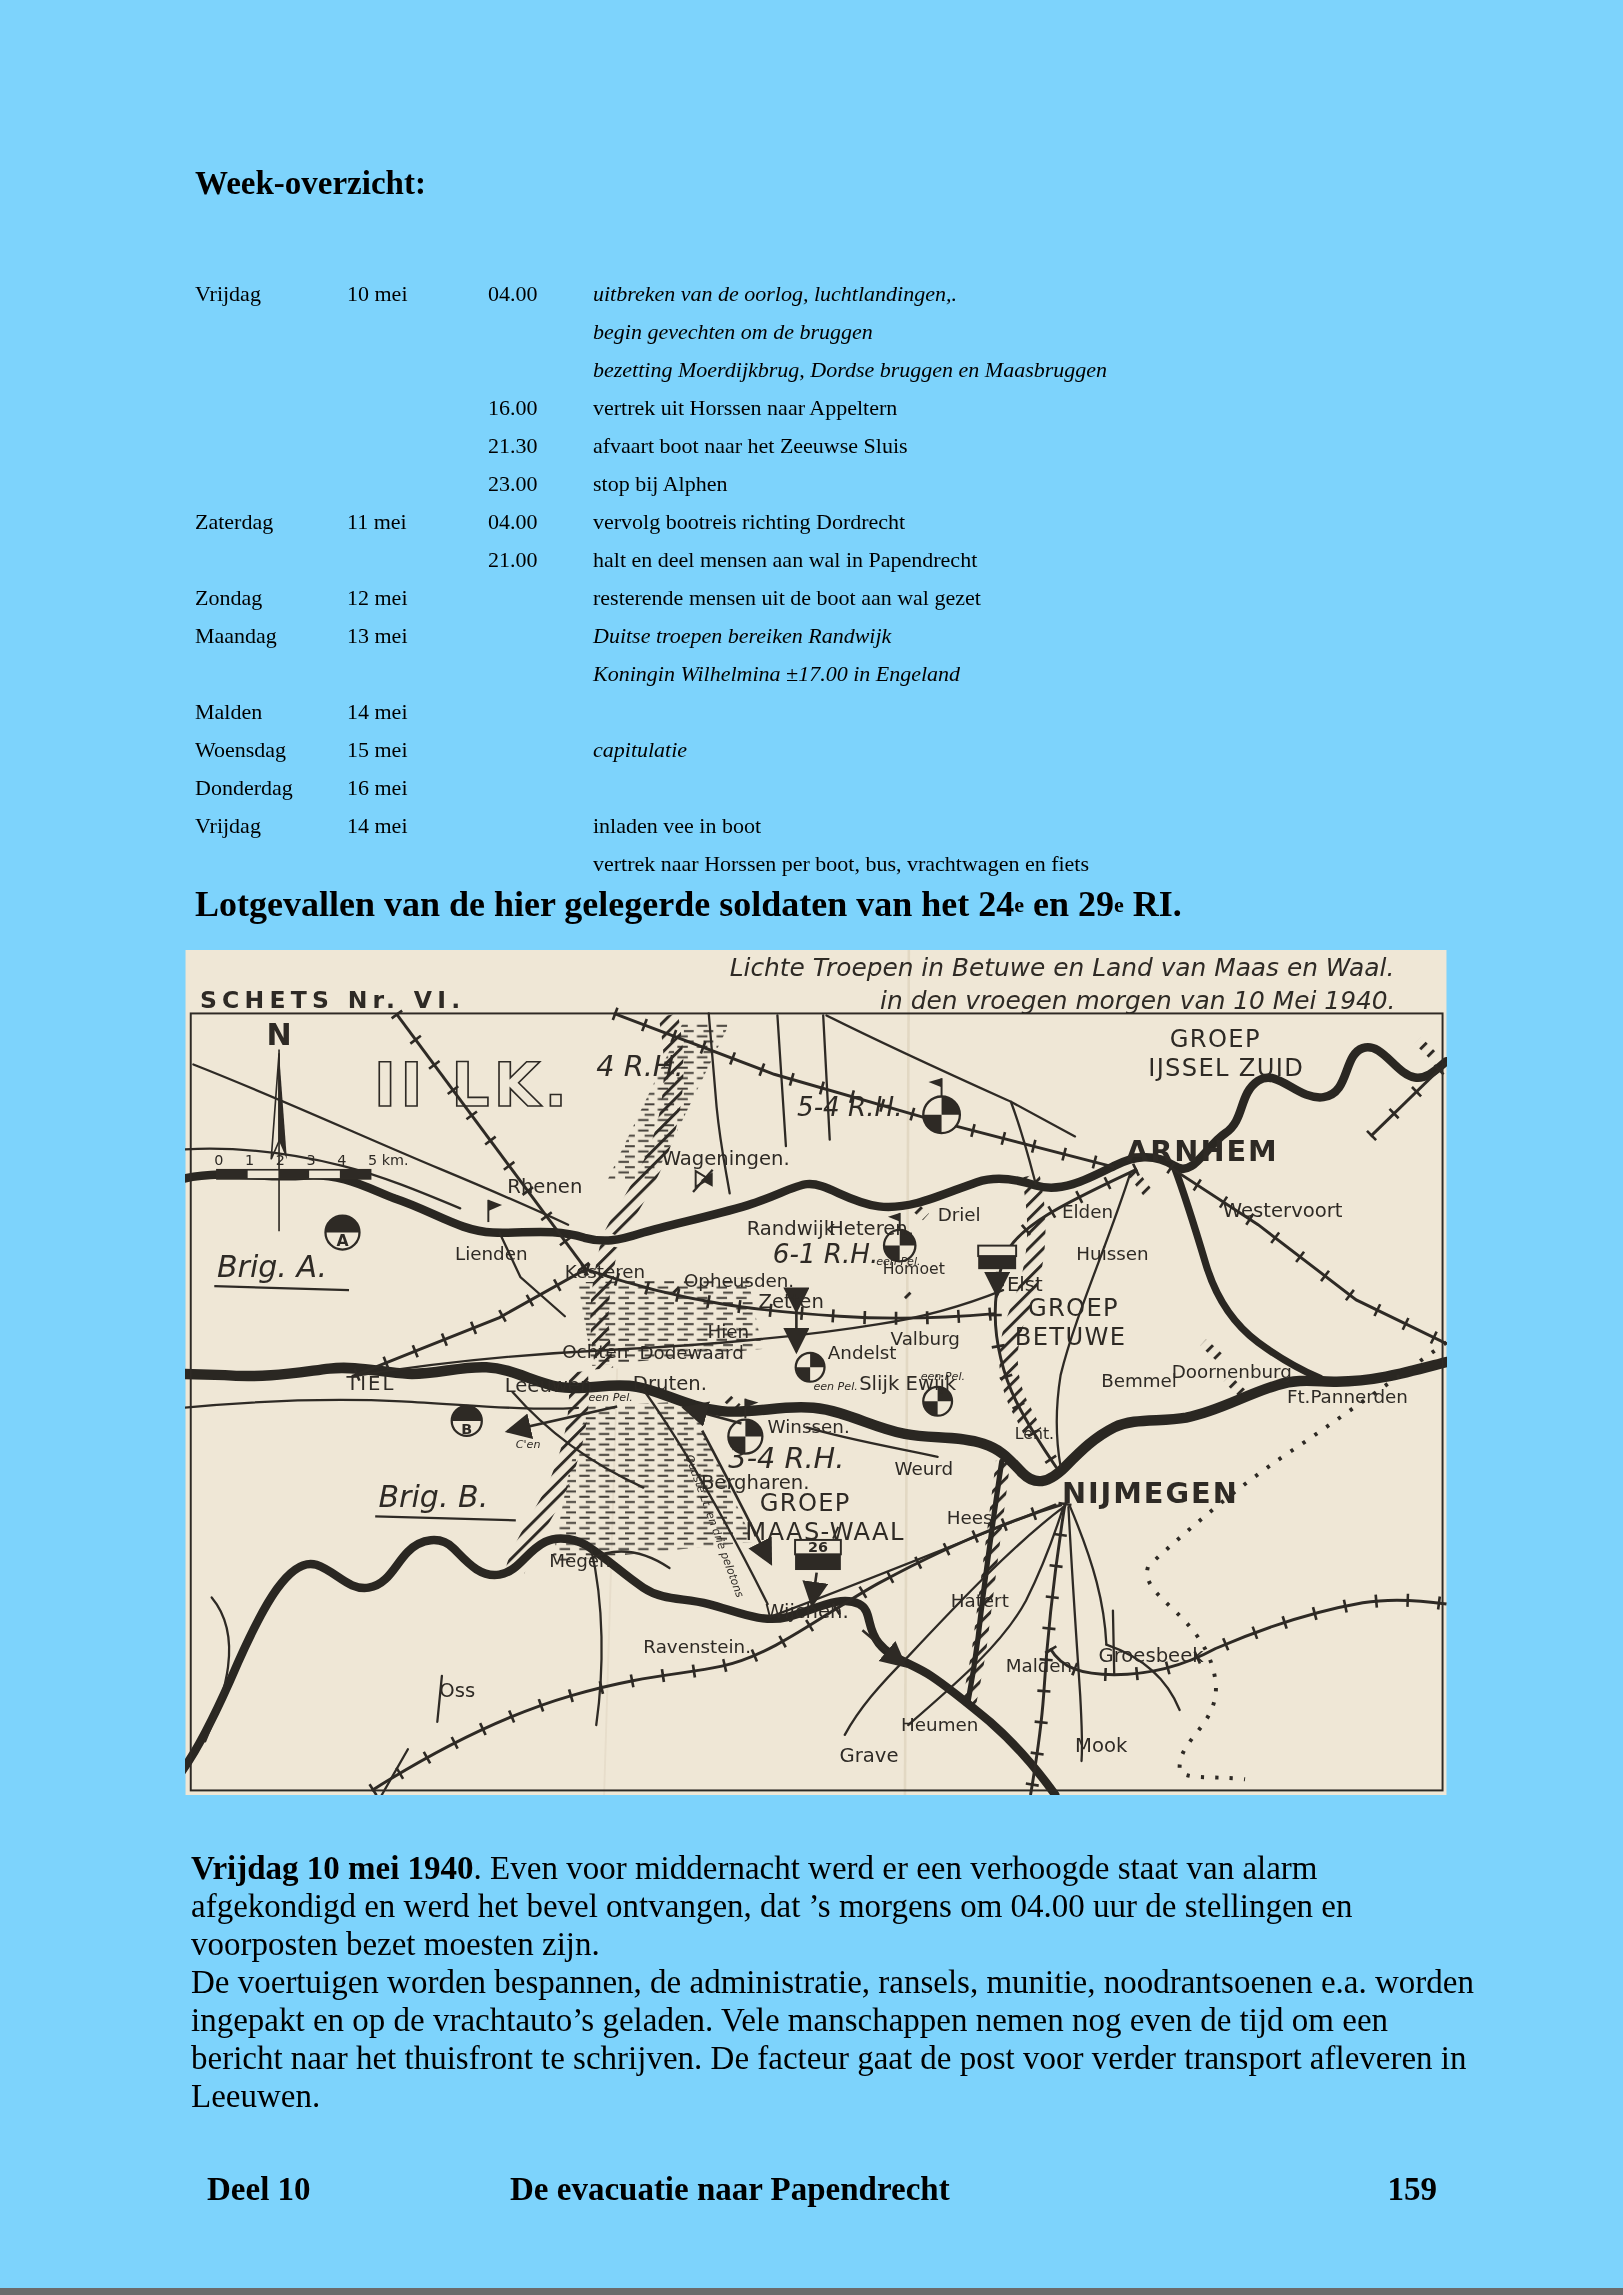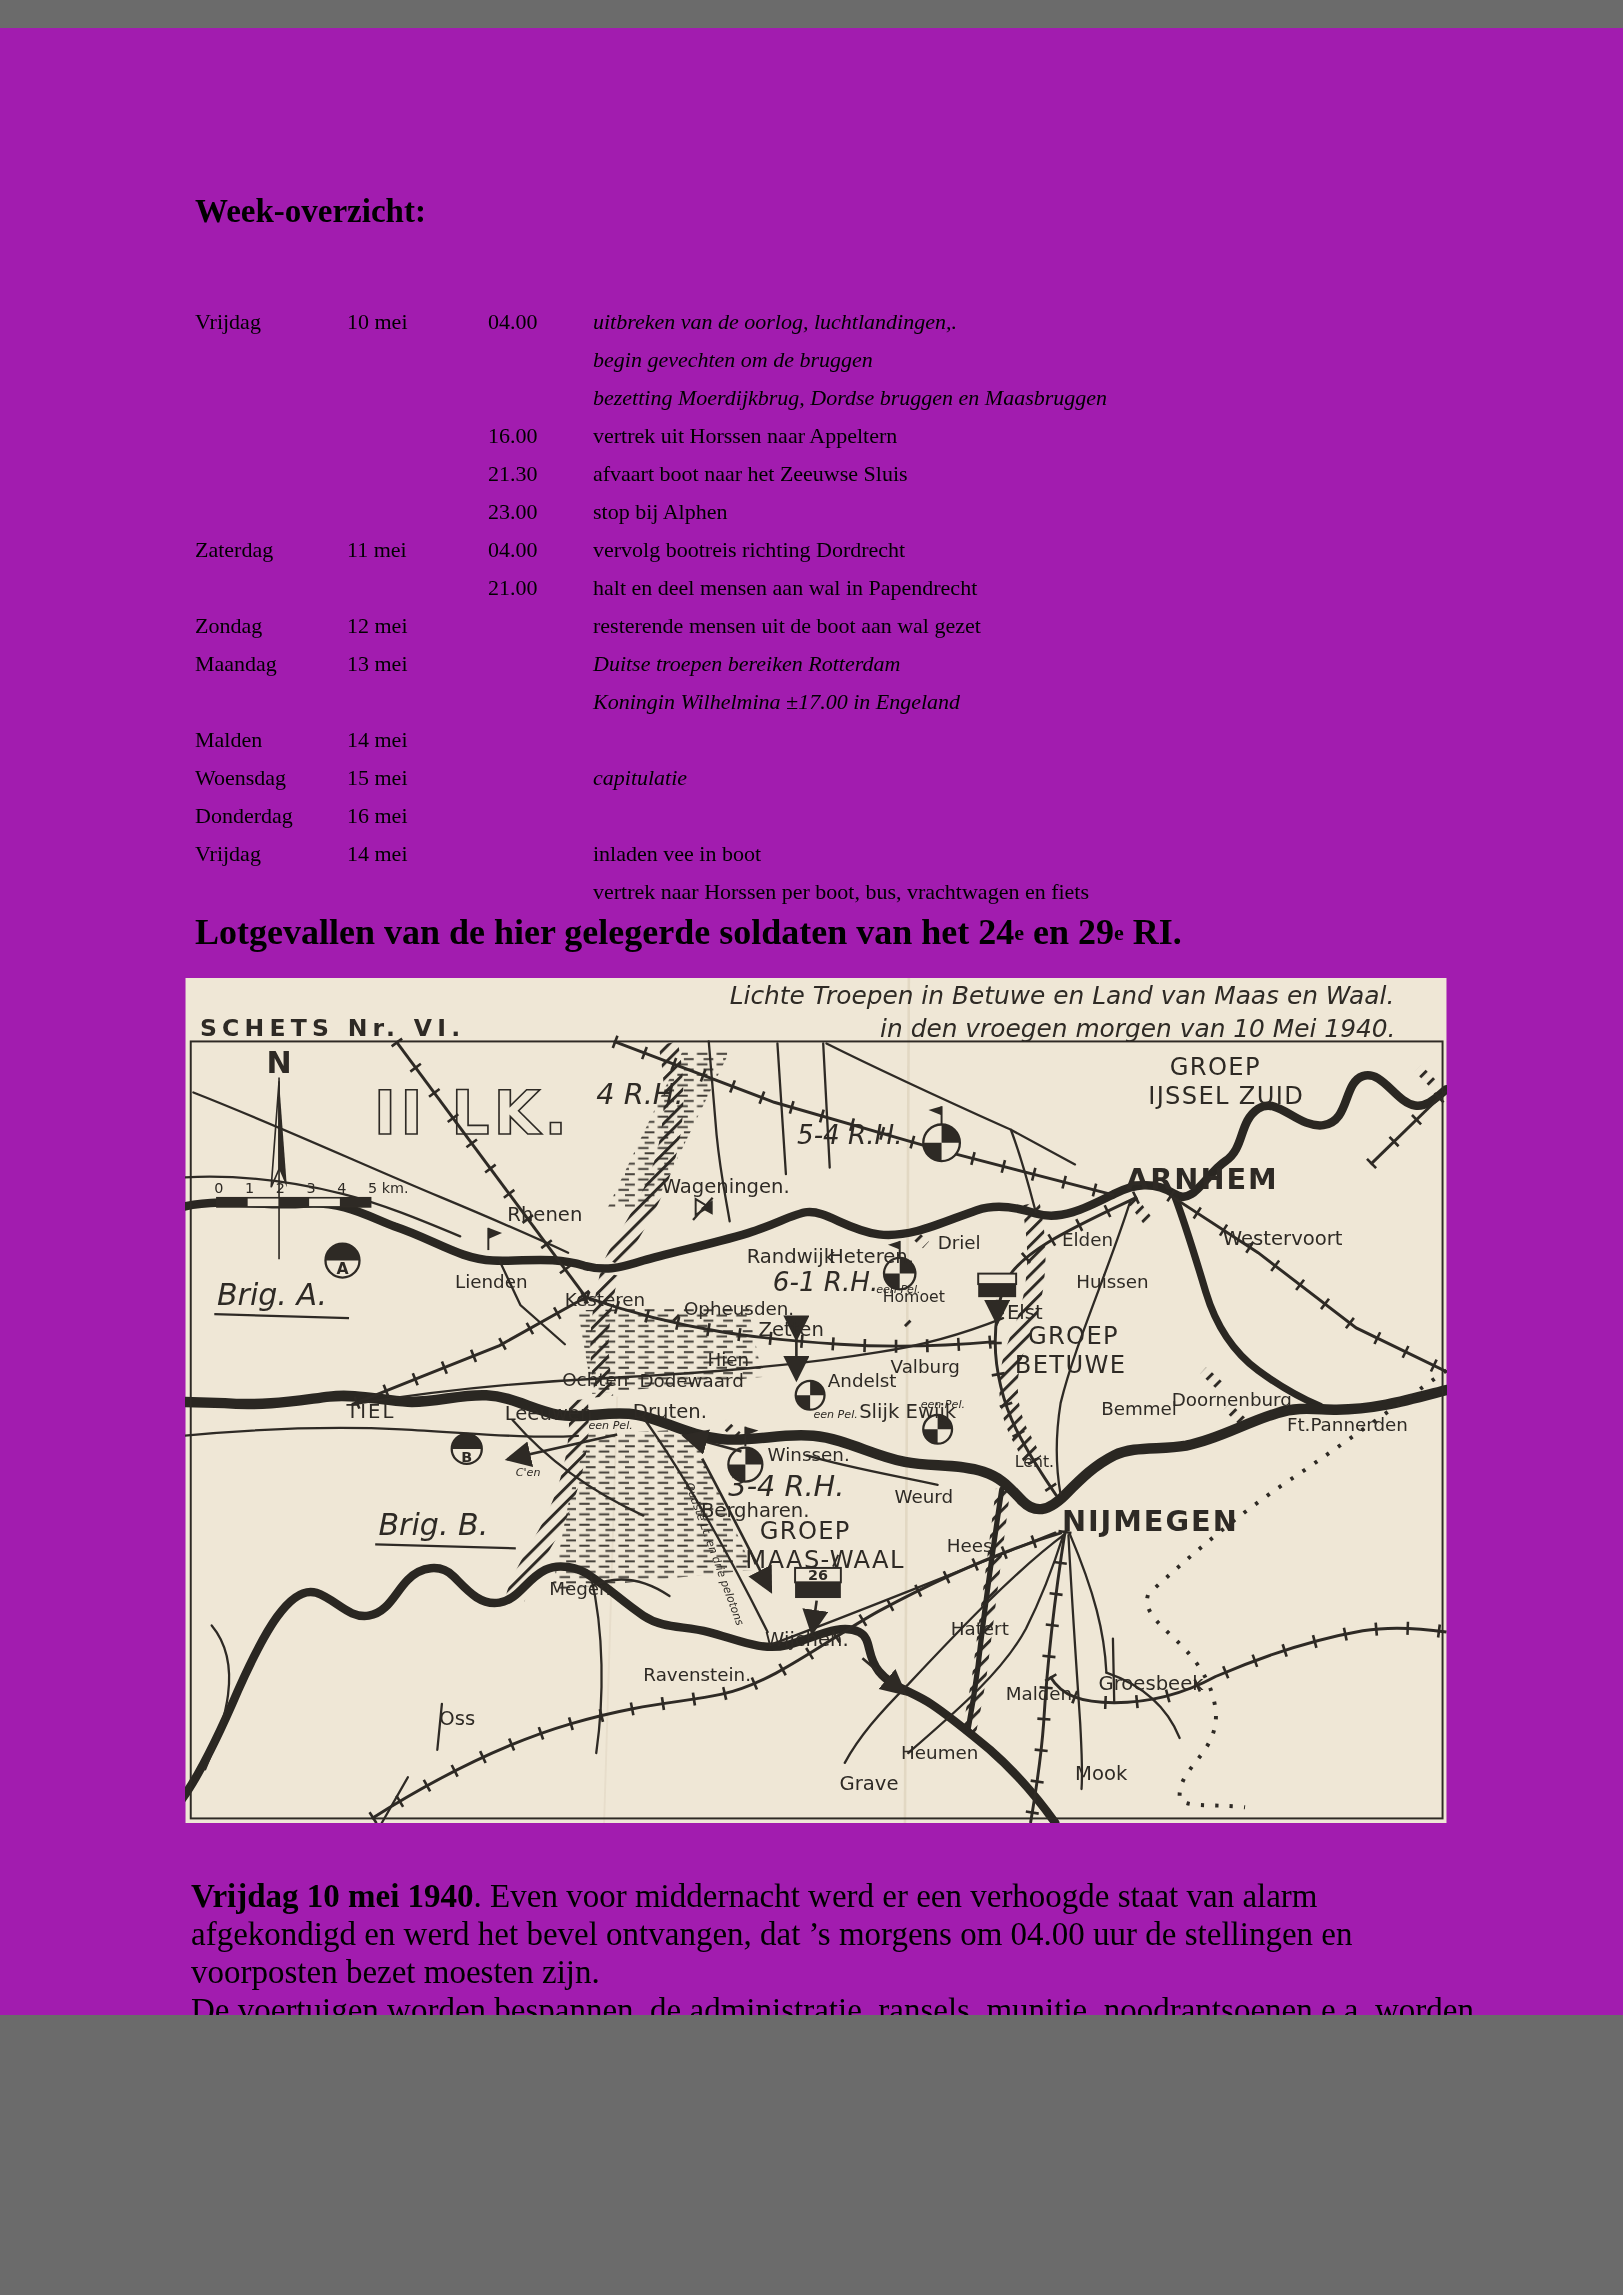--- a/index.html
+++ b/index.html
@@ -1,17 +1,17 @@
 <!DOCTYPE html>
 <html style="font-size:10.5px"><head>
 <meta charset="utf-8">
 <style>
   html,body{margin:0;padding:0;background:#6b6b6b;}
-  .page{position:relative;width:1623px;height:1987px;background:#a21caf;
-        font-family:"Liberation Serif",serif;color:#000;overflow:hidden;margin-top:28px;}
+  .page{position:relative;width:1623px;height:2288px;background:#7dd3fc;
+        font-family:"Liberation Serif",serif;color:#000;overflow:hidden;}
 
   
   .week{position:absolute;left:195px;top:165px;width:1283px;}
   .week-title{font-weight:bold;font-size:33px;line-height:37px;margin:0 0 73px 0;}
   .srow{display:grid;grid-template-columns:152px 141px 105px 1fr;font-size:22px;line-height:38px;}
   .srow span{white-space:nowrap;}
   .srow.it .d{font-style:italic;}
 
   
   .sec-head{position:absolute;left:195px;top:885px;font-size:36px;font-weight:bold;margin:0;line-height:39px;text-align:right;}
@@ -112,21 +112,21 @@
     <div class="srow">
         <span>Zondag</span>
         <span>12 mei</span>
         <span></span>
         <span class="d">resterende mensen uit de boot aan wal gezet</span>
       </div>
     <div class="srow it">
         <span>Maandag</span>
         <span>13 mei</span>
         <span></span>
-        <span class="d">Duitse troepen bereiken Rotterdam</span>
+        <span class="d">Duitse troepen bereiken Randwijk</span>
       </div>
     <div class="srow it">
         <span></span>
         <span></span>
         <span></span>
         <span class="d">Koningin Wilhelmina ±17.00 in Engeland</span>
       </div>
     <div class="srow it">
         <span>Malden</span>
         <span>14 mei</span>

